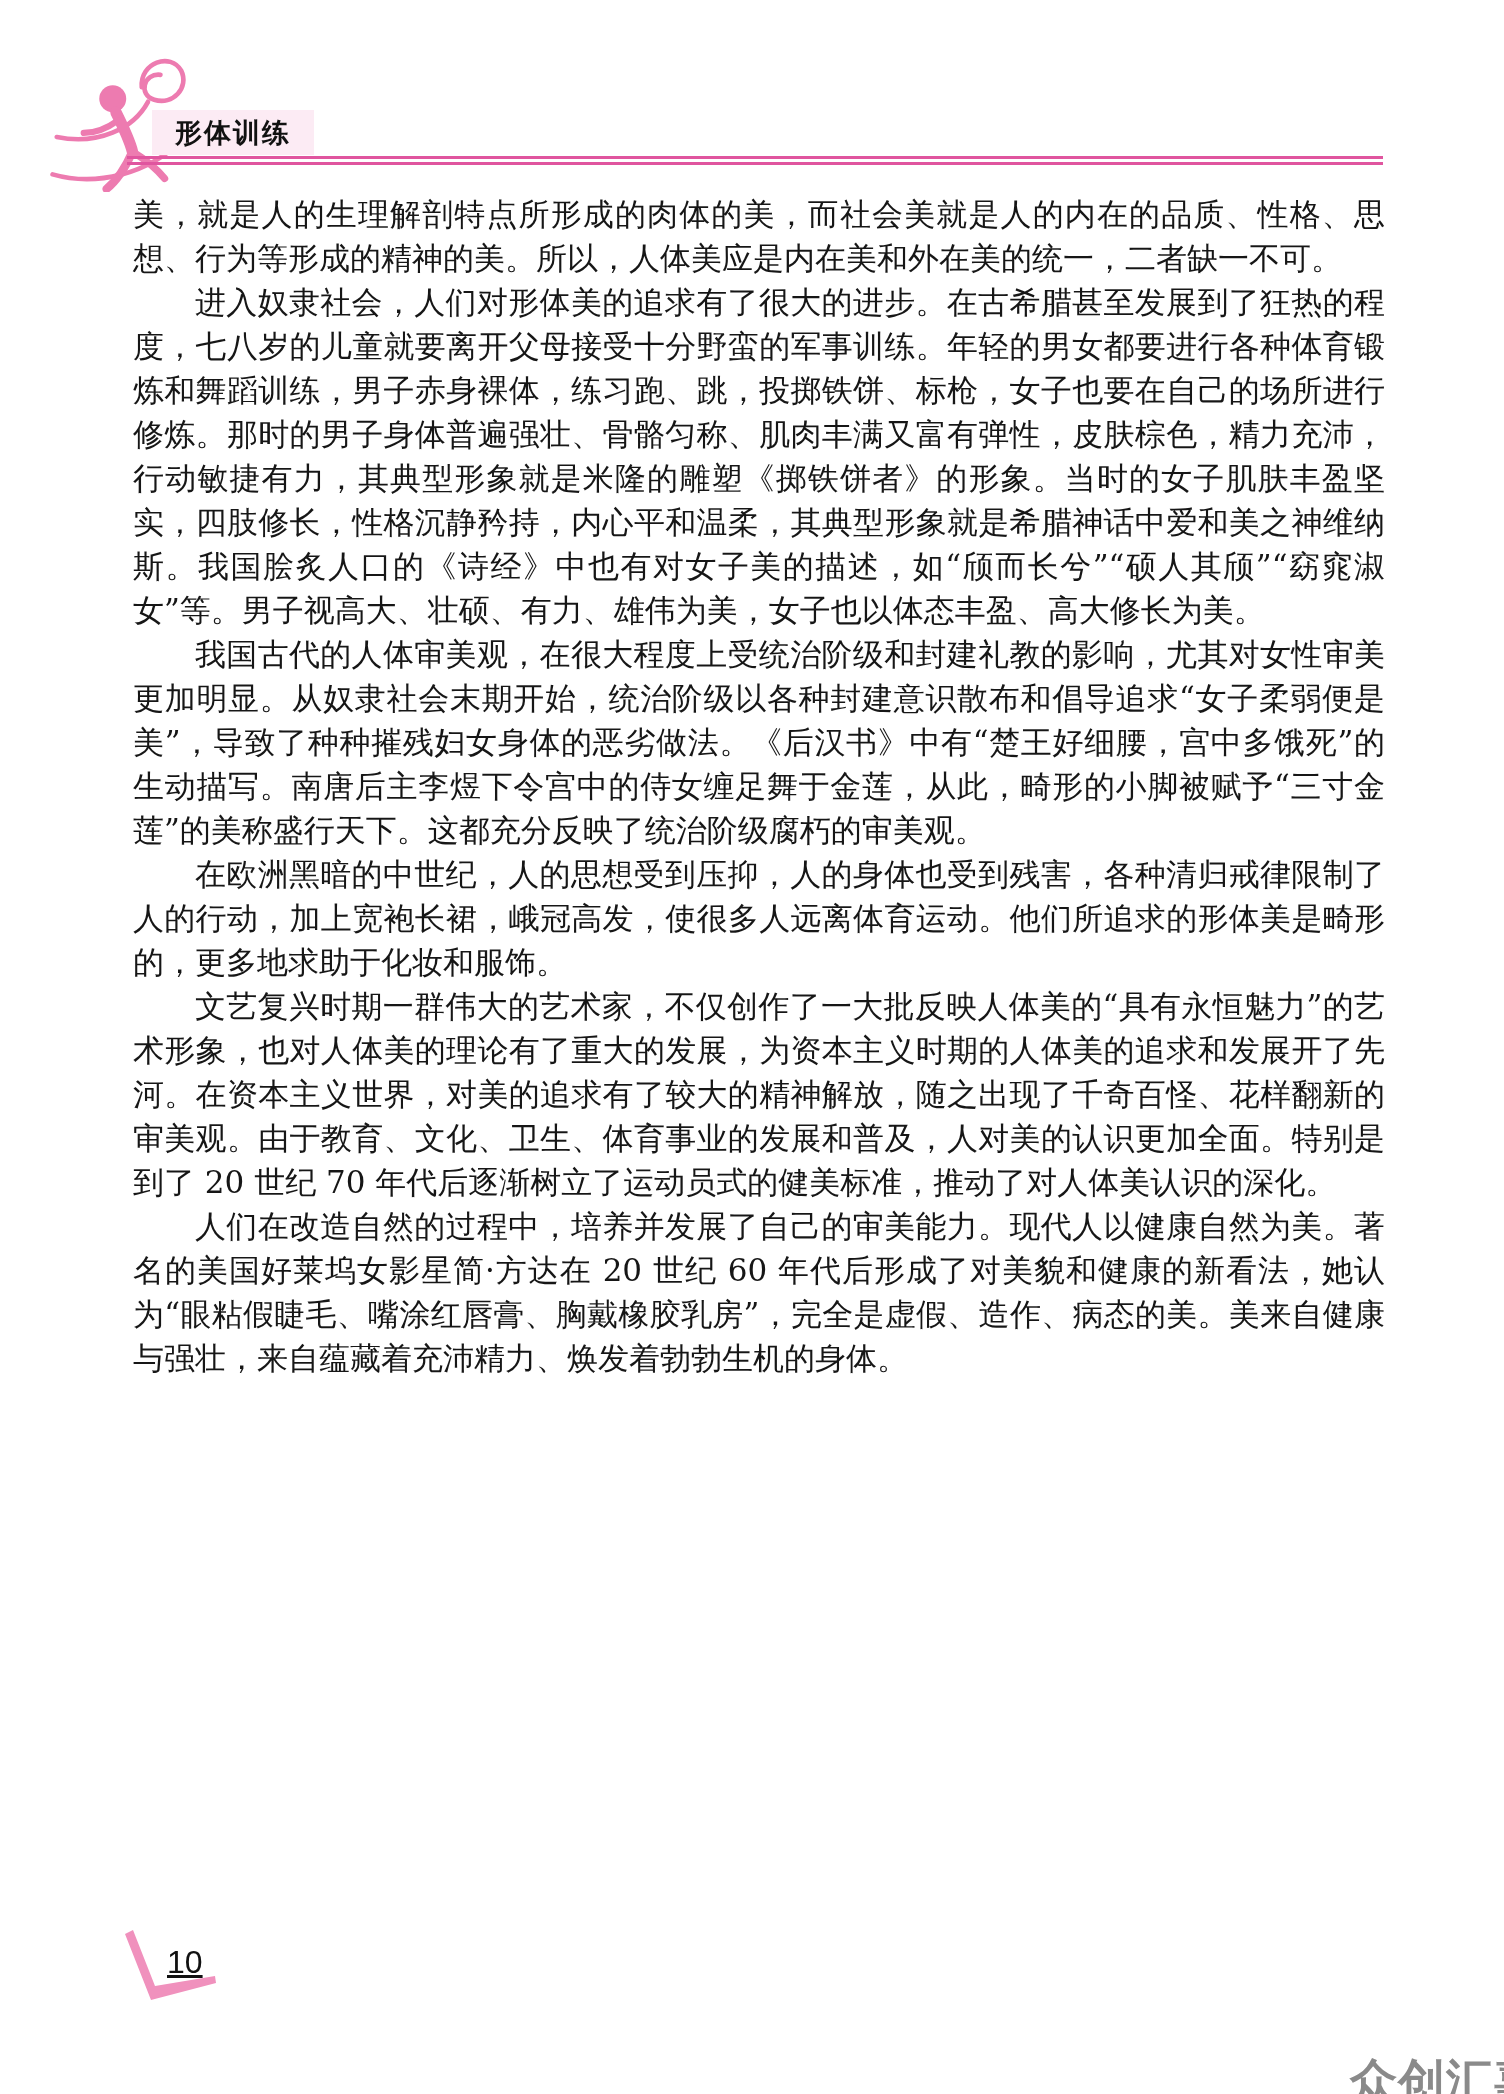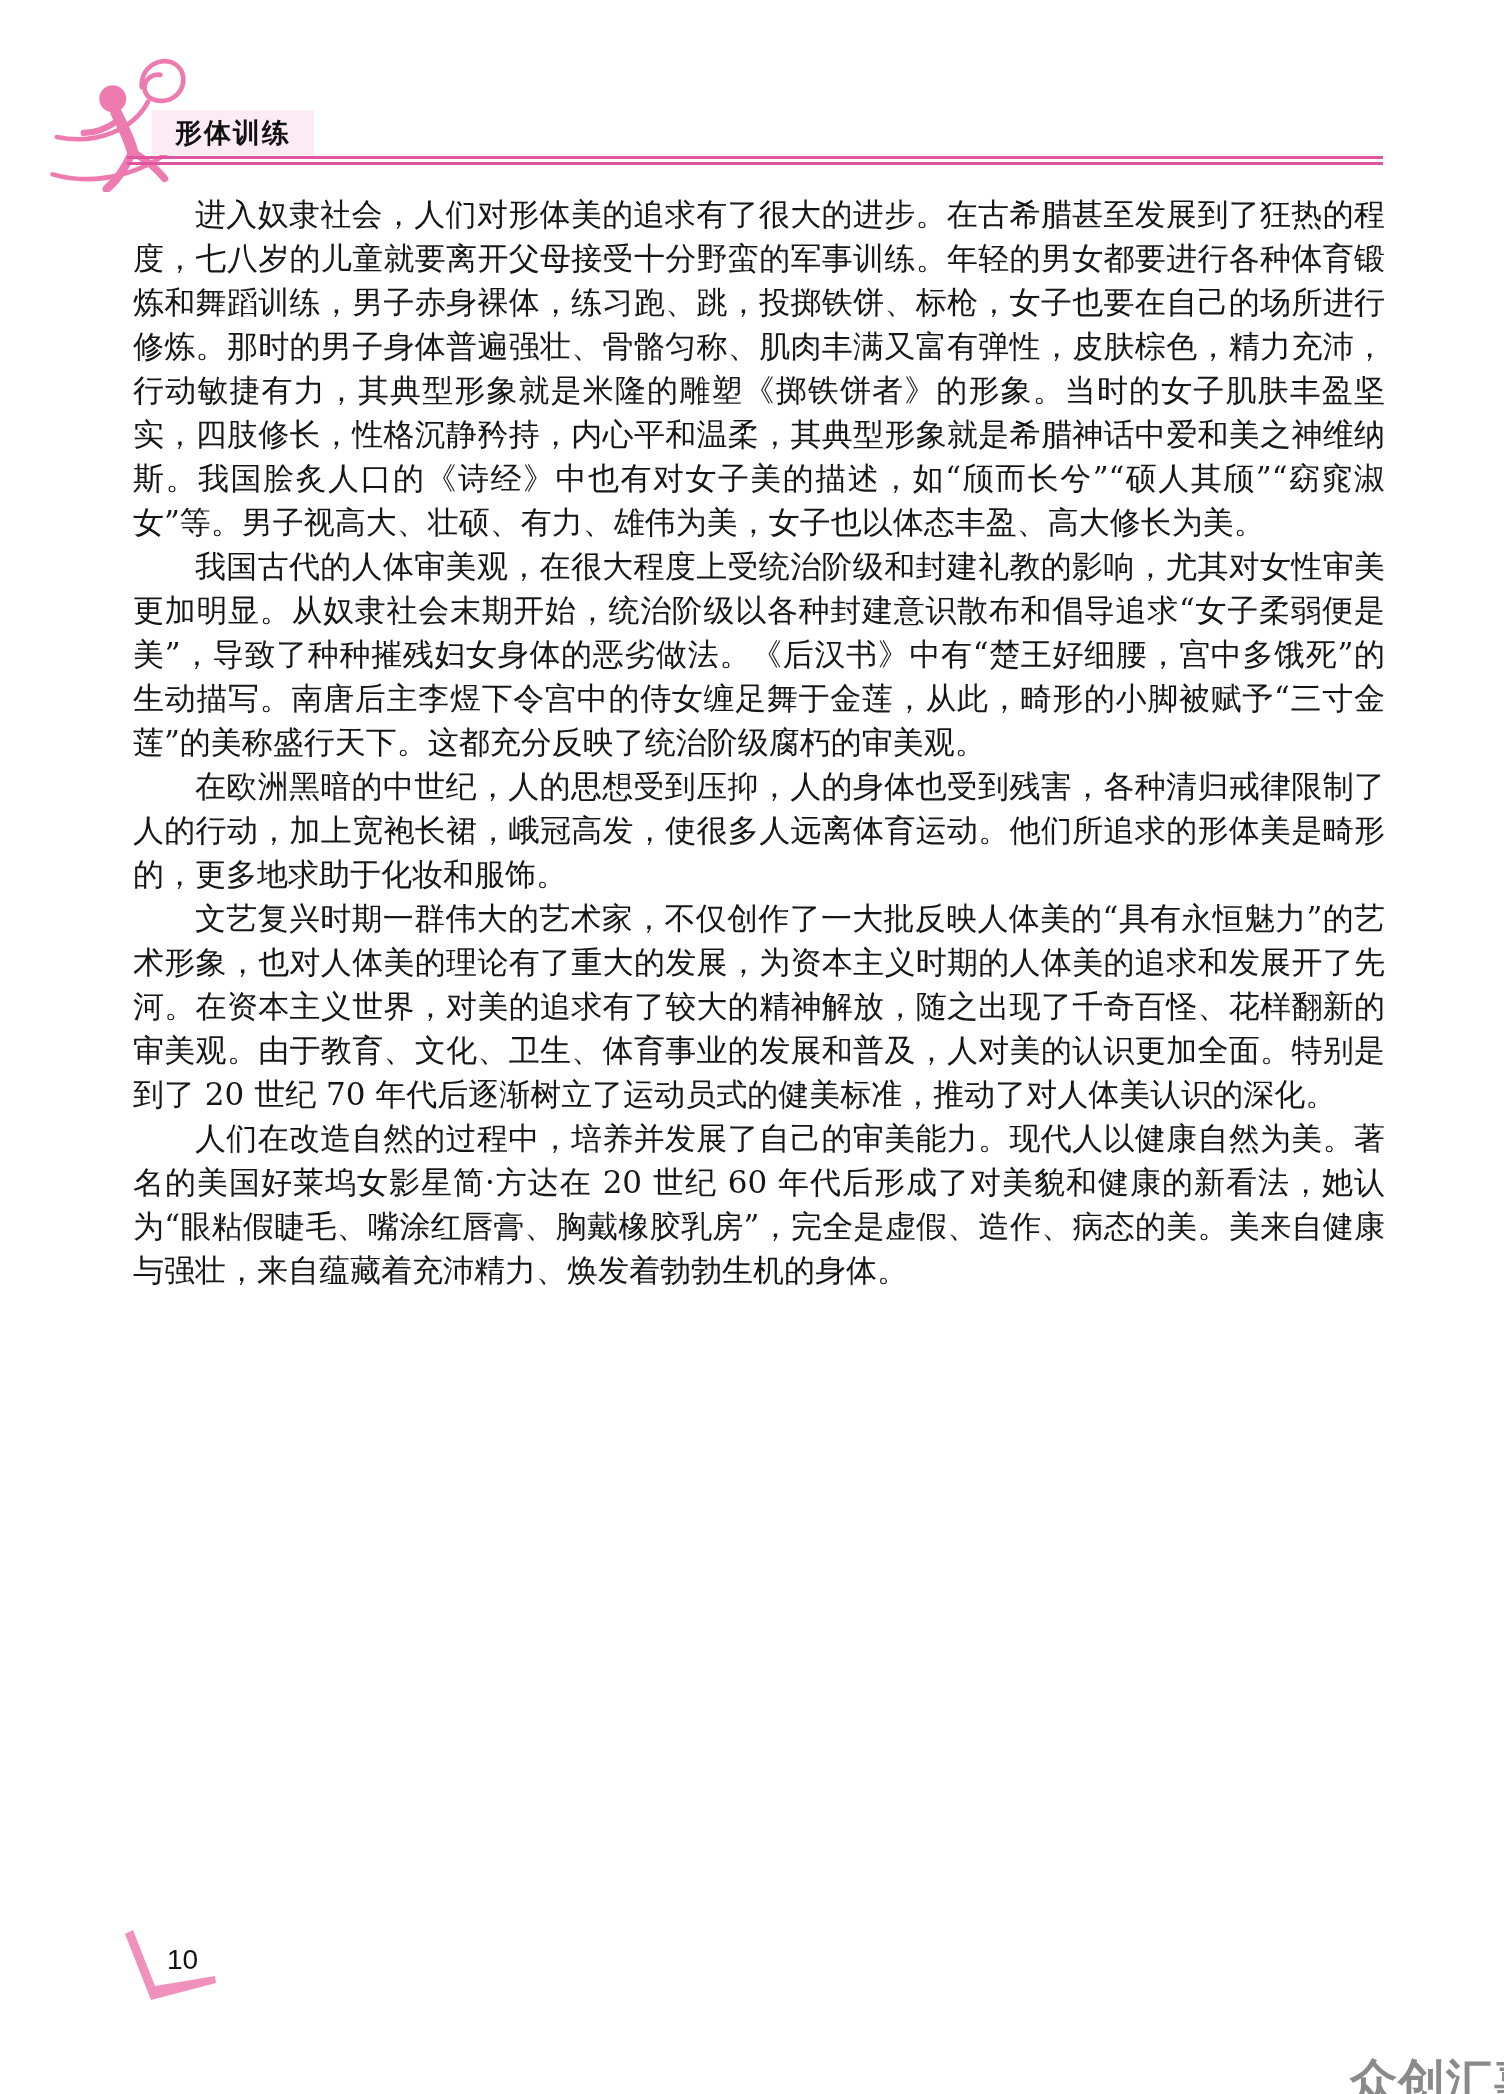--- a/index.html
+++ b/index.html
@@ -41,21 +41,21 @@
   .body-text p{margin:0;padding:0;}
   .body-text p.indent{text-indent:2em;}
   
   .pageno-wrap{
     position:absolute;left:125px;top:1930px;width:120px;height:90px;
   }
   .pageno-swoosh{position:absolute;left:0;top:0;}
   .pageno{
     position:absolute;left:42px;top:14px;
     font-family:"Liberation Sans", sans-serif;
-    font-size:28px;color:#111;
+    font-size:32px;color:#111;text-decoration:underline;
   }
   .watermark{
     position:absolute;left:1350px;top:2050px;
     font-family:"Liberation Sans", sans-serif;
     font-weight:bold;font-size:47px;letter-spacing:1px;
     color:var(--watermark,#8a8a8a);
     white-space:nowrap;
   }
 </style>
 </head>
@@ -83,20 +83,21 @@
   </svg>
 
   <div class="section-title-box">
     <span>形体训练</span>
   </div>
 
   <div class="rule r1"></div>
   <div class="rule r2"></div>
 
   <div class="body-text" id="body-text">
+      <p class="">美，就是人的生理解剖特点所形成的肉体的美，而社会美就是人的内在的品质、性格、思想、行为等形成的精神的美。所以，人体美应是内在美和外在美的统一，二者缺一不可。</p>
       <p class="indent">进入奴隶社会，人们对形体美的追求有了很大的进步。在古希腊甚至发展到了狂热的程度，七八岁的儿童就要离开父母接受十分野蛮的军事训练。年轻的男女都要进行各种体育锻炼和舞蹈训练，男子赤身裸体，练习跑、跳，投掷铁饼、标枪，女子也要在自己的场所进行修炼。那时的男子身体普遍强壮、骨骼匀称、肌肉丰满又富有弹性，皮肤棕色，精力充沛，行动敏捷有力，其典型形象就是米隆的雕塑《掷铁饼者》的形象。当时的女子肌肤丰盈坚实，四肢修长，性格沉静矜持，内心平和温柔，其典型形象就是希腊神话中爱和美之神维纳斯。我国脍炙人口的《诗经》中也有对女子美的描述，如“颀而长兮”“硕人其颀”“窈窕淑女”等。男子视高大、壮硕、有力、雄伟为美，女子也以体态丰盈、高大修长为美。</p>
       <p class="indent">我国古代的人体审美观，在很大程度上受统治阶级和封建礼教的影响，尤其对女性审美更加明显。从奴隶社会末期开始，统治阶级以各种封建意识散布和倡导追求“女子柔弱便是美”，导致了种种摧残妇女身体的恶劣做法。《后汉书》中有“楚王好细腰，宫中多饿死”的生动描写。南唐后主李煜下令宫中的侍女缠足舞于金莲，从此，畸形的小脚被赋予“三寸金莲”的美称盛行天下。这都充分反映了统治阶级腐朽的审美观。</p>
       <p class="indent">在欧洲黑暗的中世纪，人的思想受到压抑，人的身体也受到残害，各种清归戒律限制了人的行动，加上宽袍长裙，峨冠高发，使很多人远离体育运动。他们所追求的形体美是畸形的，更多地求助于化妆和服饰。</p>
       <p class="indent">文艺复兴时期一群伟大的艺术家，不仅创作了一大批反映人体美的“具有永恒魅力”的艺术形象，也对人体美的理论有了重大的发展，为资本主义时期的人体美的追求和发展开了先河。在资本主义世界，对美的追求有了较大的精神解放，随之出现了千奇百怪、花样翻新的审美观。由于教育、文化、卫生、体育事业的发展和普及，人对美的认识更加全面。特别是到了 20 世纪 70 年代后逐渐树立了运动员式的健美标准，推动了对人体美认识的深化。</p>
       <p class="indent">人们在改造自然的过程中，培养并发展了自己的审美能力。现代人以健康自然为美。著名的美国好莱坞女影星简·方达在 20 世纪 60 年代后形成了对美貌和健康的新看法，她认为“眼粘假睫毛、嘴涂红唇膏、胸戴橡胶乳房”，完全是虚假、造作、病态的美。美来自健康与强壮，来自蕴藏着充沛精力、焕发着勃勃生机的身体。</p>
     </div>
 
   <div class="pageno-wrap">
     <svg class="pageno-swoosh" width="92" height="80" viewBox="0 0 92 80" aria-hidden="true">
       <polygon points="8,0 30,56 90,46 91,53 26,70 0,4" fill="#f091bd"></polygon>

